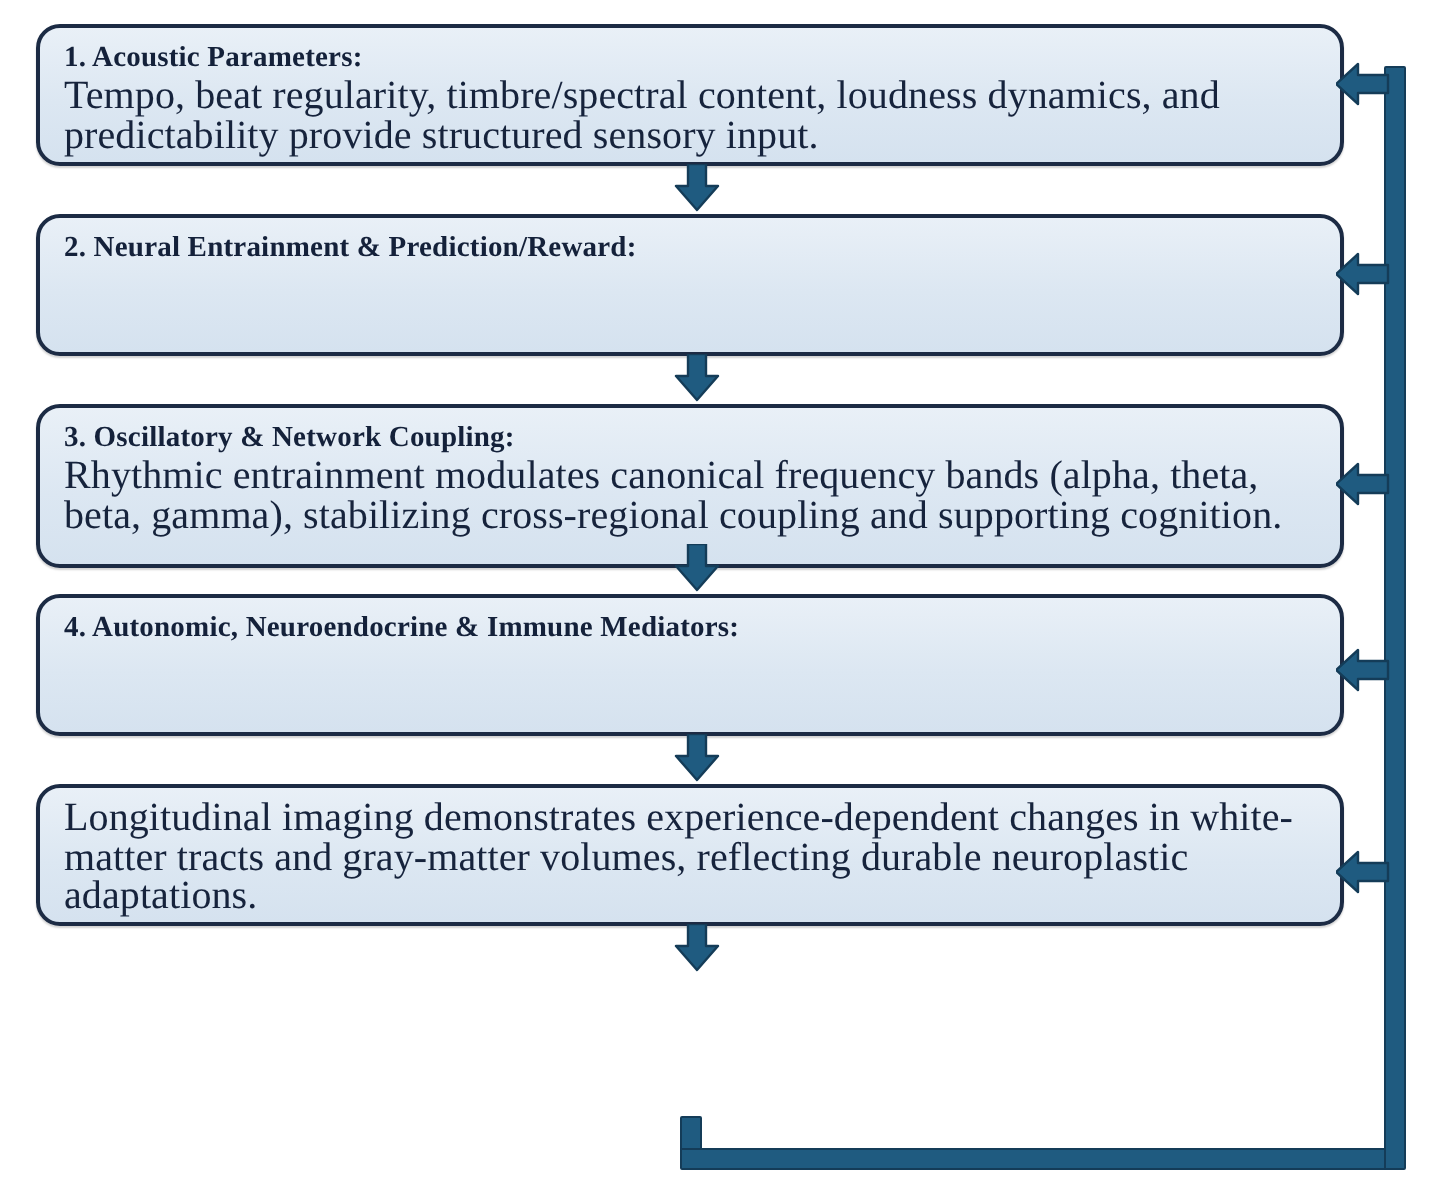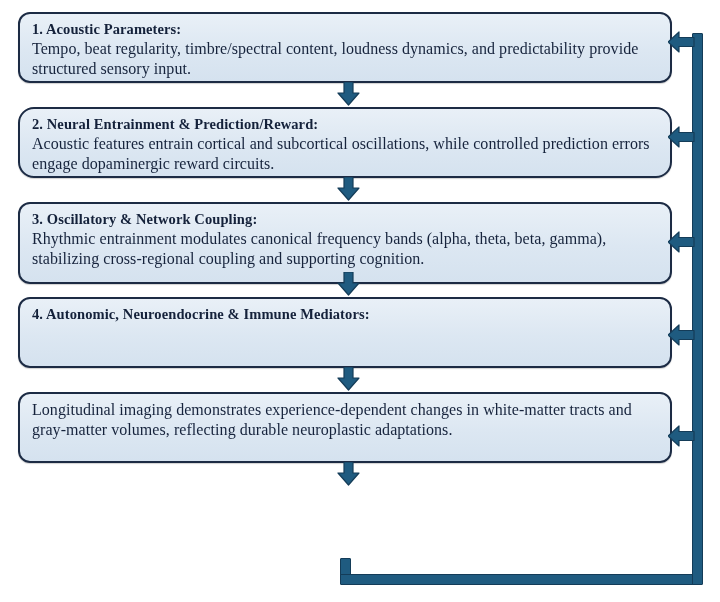--- a/index.html
+++ b/index.html
@@ -28,36 +28,36 @@
     left: 18px;
     width: 654px;               
     box-sizing: border-box;
     border: 2px solid #1c2b44;
     border-radius: 12px;
     background: linear-gradient(180deg, #e9f0f7 0%, #dce7f2 55%, #d5e2ef 100%);
     padding: 6px 12px 4px 12px;
     box-shadow: 0 1px 1px rgba(0,0,0,0.18);
   }
   .box-1 { top: 12px;  height: 71px; }
-  .box-2 { top: 107px; height: 71px; border-radius: 16px; }
+  .box-2 { top: 107px; height: 71px; }
   .box-3 { top: 202px; height: 82px; }
   .box-4 { top: 297px; height: 71px; }
   .box-5 { top: 392px; height: 71px; }
   .box-6 { top: 487px; height: 71px; }
 
   .box-title {
     font-weight: bold;
     font-size: 14.5px;
     line-height: 19px;
     color: #14213a;
     white-space: nowrap;
     letter-spacing: 0.1px;
   }
   .box-body {
-    font-size: 16px;
+    font-size: 20px;
     line-height: 19.5px;
     color: #16233c;
     letter-spacing: 0.05px;
   }
 
   
   .down-arrow {
     position: absolute;
     left: 337px;
     width: 23px;
@@ -119,21 +119,20 @@
 
 <div id="diagram">
 
   <div class="flow-box box-1">
     <div class="box-title">1. Acoustic Parameters:</div>
     <div class="box-body">Tempo, beat regularity, timbre/spectral content, loudness dynamics, and predictability provide structured sensory input.</div>
   </div>
 
   <div class="flow-box box-2">
     <div class="box-title">2. Neural Entrainment &amp; Prediction/Reward:</div>
-    <div class="box-body">Acoustic features entrain cortical and subcortical oscillations, while controlled prediction errors engage dopaminergic reward circuits.</div>
   </div>
 
   <div class="flow-box box-3">
     <div class="box-title">3. Oscillatory &amp; Network Coupling:</div>
     <div class="box-body">Rhythmic entrainment modulates canonical frequency bands (alpha, theta, beta, gamma), stabilizing cross-regional coupling and supporting cognition.</div>
   </div>
 
   <div class="flow-box box-4">
     <div class="box-title">4. Autonomic, Neuroendocrine &amp; Immune Mediators:</div>
   </div>

